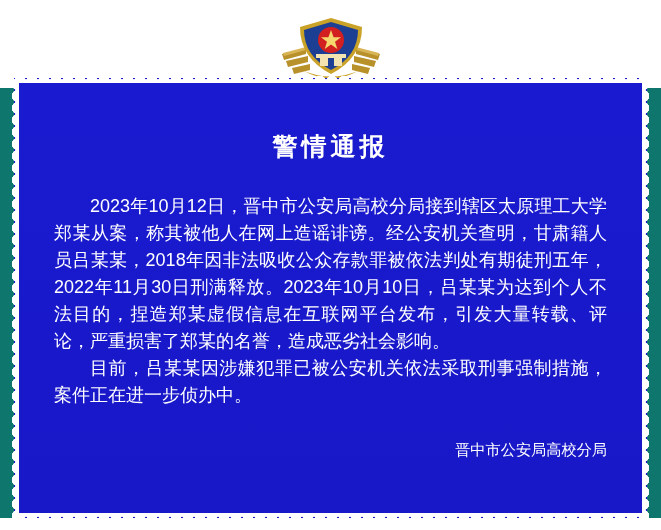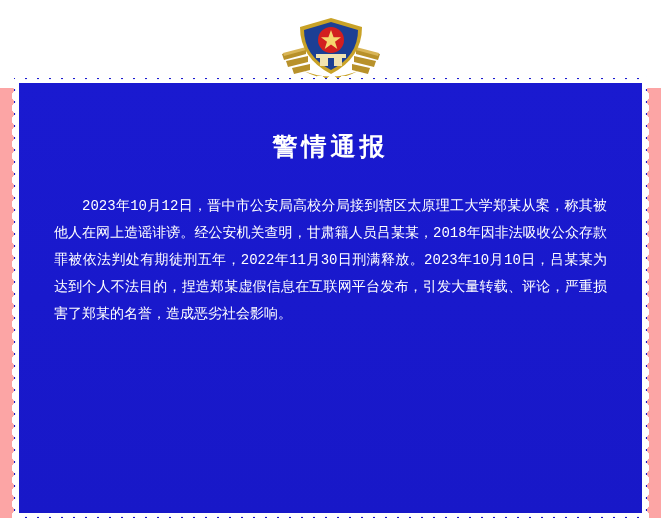--- a/index.html
+++ b/index.html
@@ -10,21 +10,21 @@
     width: 661px;
     height: 530px;
     background: #ffffff;
     font-family: "Liberation Sans", sans-serif;
     overflow: hidden;
   }
   #page {
     position: relative;
     width: 661px;
     height: 530px;
-    background: #fca5a5;
+    background: #0f766e;
   }
   
   #emblem-band {
     position: absolute;
     left: 0;
     top: 0;
     width: 661px;
     height: 88px;
     background: #ffffff;
   }
@@ -97,27 +97,27 @@
     color: #ffffff;
     font-size: 25px;
     font-weight: bold;
     letter-spacing: 4px;
     text-align: center;
     margin: 0 0 30px 0;
     font-family: "DejaVu Sans", "Liberation Sans", sans-serif;
   }
   .body-para {
     color: #ffffff;
-    font-size: 14px;
+    font-size: 18px;
     line-height: 27px;
     text-align: justify;
     text-justify: inter-ideograph;
     margin: 0;
     text-indent: 2em;
-    font-family: Liberation Mono, monospace;
+    font-family: Liberation Sans, sans-serif;
   }
   #signature {
     margin-top: 28px;
     text-align: right;
     color: #ffffff;
     font-size: 15.2px;
     line-height: 27px;
     font-family: "DejaVu Sans", "Liberation Sans", sans-serif;
   }
   #sig-dept { display: block; }
@@ -171,20 +171,22 @@
   <div id="notice-card">
     <div class="scallop scallop-top"></div>
     <div class="scallop scallop-bottom"></div>
     <div class="scallop-left"></div>
     <div class="scallop-right"></div>
 
     <div id="notice-inner">
       <h1 id="notice-title">警情通报</h1>
 
       <p class="body-para">2023年10月12日，晋中市公安局高校分局接到辖区太原理工大学郑某从案，称其被他人在网上造谣诽谤。经公安机关查明，甘肃籍人员吕某某，2018年因非法吸收公众存款罪被依法判处有期徒刑五年，2022年11月30日刑满释放。2023年10月10日，吕某某为达到个人不法目的，捏造郑某虚假信息在互联网平台发布，引发大量转载、评论，严重损害了郑某的名誉，造成恶劣社会影响。</p>
+      <p class="body-para">目前，吕某某因涉嫌犯罪已被公安机关依法采取刑事强制措施，案件正在进一步侦办中。</p>
 
       <div id="signature">
+        <span id="sig-dept">晋中市公安局高校分局</span>
       </div>
     </div>
   </div>
 
   <div id="bottom-band"></div>
 </div>
 
 </body></html>

